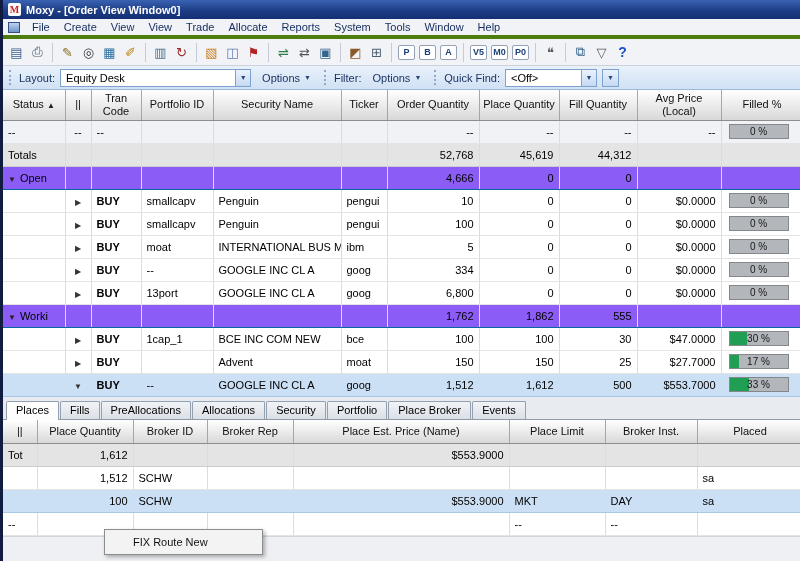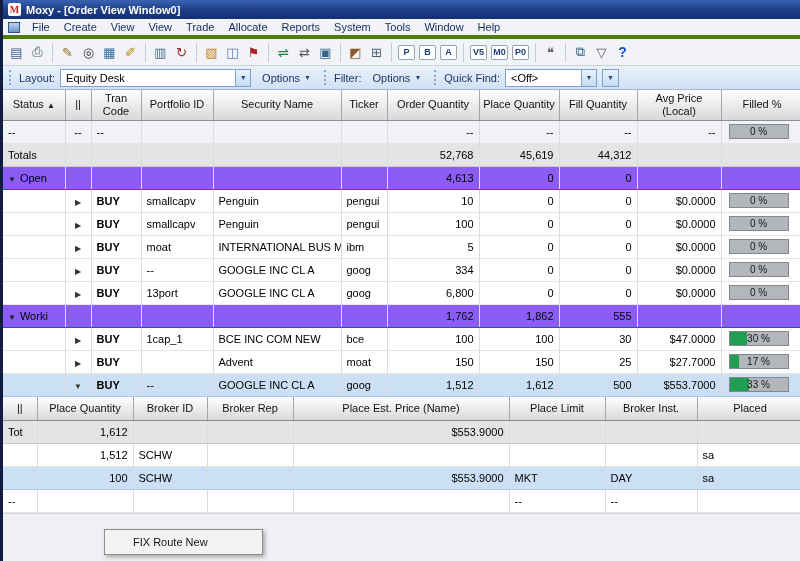--- a/index.html
+++ b/index.html
@@ -214,21 +214,21 @@
           <td class=""></td>
           <td class=""></td>
         </tr>
         <tr class="row-group">
           <td><span class="tri">▼</span>Open</td>
           <td class=""></td>
           <td class=""></td>
           <td class=""></td>
           <td class=""></td>
           <td class=""></td>
-          <td class="r">4,613</td>
+          <td class="r">4,666</td>
           <td class="r">0</td>
           <td class="r">0</td>
           <td class=""></td>
           <td class=""></td>
         </tr>
         <tr class="row-detail">
           <td class=""></td>
           <td class="c"><span class="exp">▶</span></td>
           <td class="b">BUY</td>
           <td class="">smallcapv</td>
@@ -380,20 +380,30 @@
           <td>
             <div class="pbar">
               <div class="pfill" style="width:33%"></div>
               <span class="ptext">33 %</span>
             </div>
           </td>
         </tr>
       </tbody>
     </table>
 
+  <div class="tabbar" id="tabbar">
+      <span class="tab active">Places</span>
+      <span class="tab">Fills</span>
+      <span class="tab">PreAllocations</span>
+      <span class="tab">Allocations</span>
+      <span class="tab">Security</span>
+      <span class="tab">Portfolio</span>
+      <span class="tab">Place Broker</span>
+      <span class="tab">Events</span>
+    </div>
 
   <table class="grid" id="places-table">
       <colgroup>
         <col style="width:34px">
         <col style="width:96px">
         <col style="width:74px">
         <col style="width:86px">
         <col style="width:216px">
         <col style="width:96px">
         <col style="width:92px">

